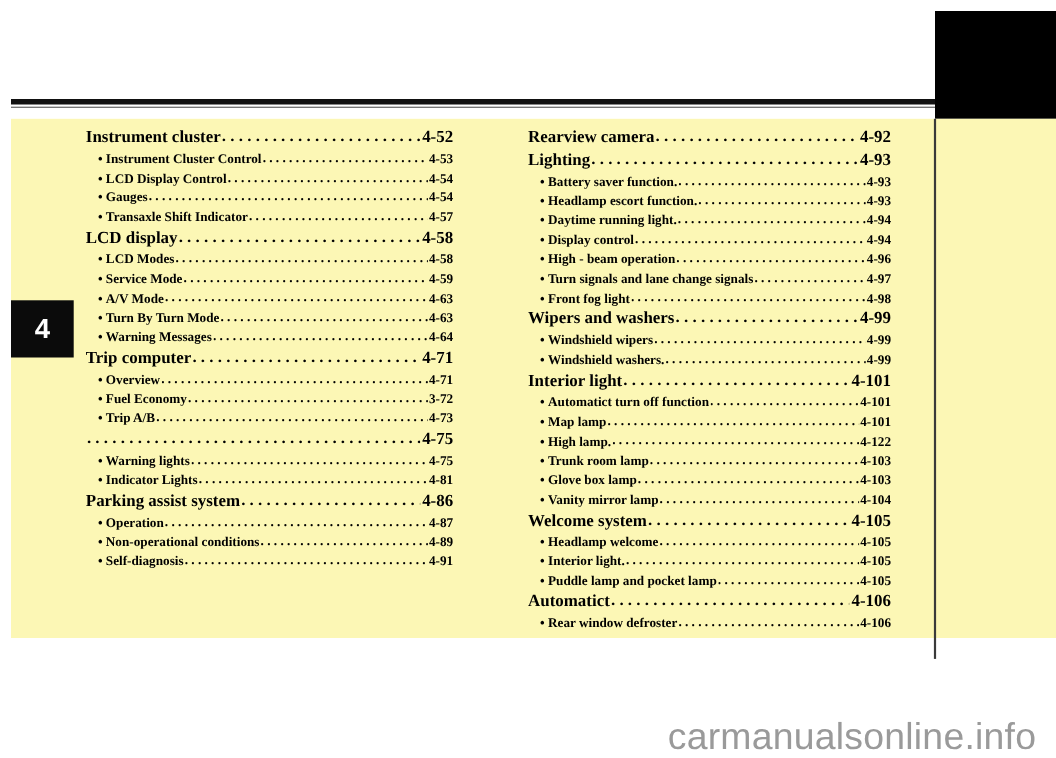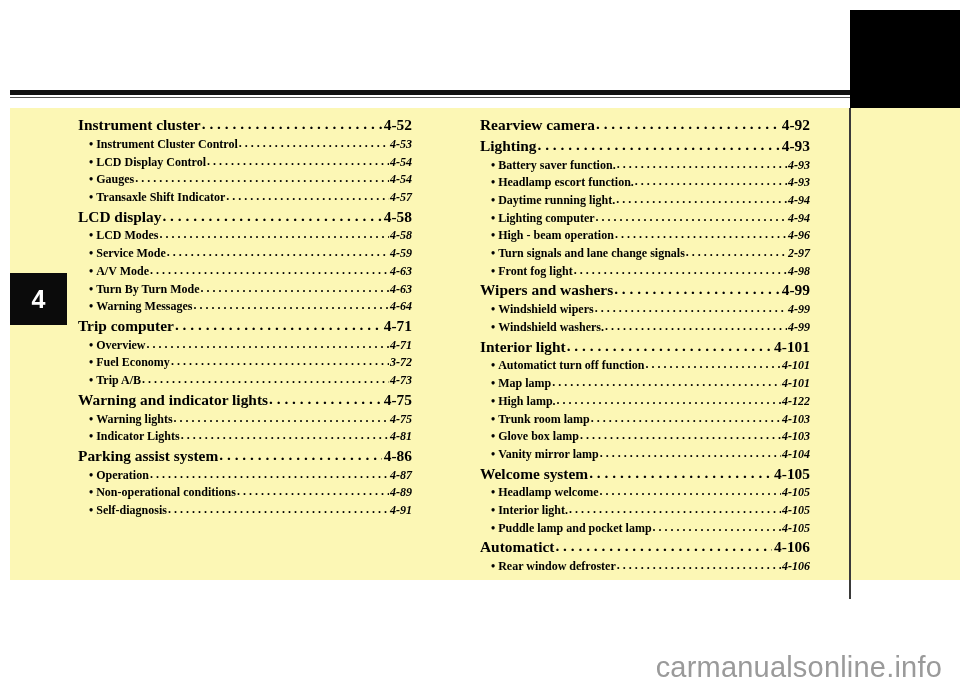--- a/index.html
+++ b/index.html
@@ -138,31 +138,31 @@
     content: ". . . . . . . . . . . . . . . . . . . . . . . . . . . . . . . . . . . . . . . . . . . . . . . . . . . . . . . . . . . . . . . . . . . . . . . . . . . . . . . .";
     letter-spacing: 0;
   }
   .toc-entry.level1 .toc-leader { position: relative; top: -1px; }
   .toc-entry.level2 .toc-leader { position: relative; top: -1px; }
 
   .toc-page { flex: 0 0 auto; }
 
   
   .toc-entry.level1 .toc-page { margin-left: 1px; }
-  .toc-entry.level2 .toc-page { margin-left: 0; font-style: italic; }
+  .toc-entry.level2 .toc-page { margin-left: 0; }
 
   
   .watermark {
     position: absolute;
     left: 0;
     top: 651px;
     width: 942px;
     text-align: right;
     font-family: "Liberation Sans", "DejaVu Sans", sans-serif;
-    font-size: 29px;
+    font-size: 34px;
     color: #9a9a9a;
     letter-spacing: 0.2px;
   }
 </style>
 </head>
 <body>
 
 <div id="page">
 
   <div class="top-rule"></div>
@@ -249,21 +249,20 @@
           <span class="toc-label">Fuel Economy</span>
           <span class="toc-leader"></span>
           <span class="toc-page">3-72</span>
         </div>
         <div class="toc-entry level2">
           <span class="toc-label">Trip A/B</span>
           <span class="toc-leader"></span>
           <span class="toc-page">4-73</span>
         </div>
         <div class="toc-entry level1">
-          <span class="toc-label">Warning and indicator lights</span>
           <span class="toc-leader"></span>
           <span class="toc-page">4-75</span>
         </div>
         <div class="toc-entry level2">
           <span class="toc-label">Warning lights</span>
           <span class="toc-leader"></span>
           <span class="toc-page">4-75</span>
         </div>
         <div class="toc-entry level2">
           <span class="toc-label">Indicator Lights</span>
@@ -311,33 +310,33 @@
           <span class="toc-label">Headlamp escort function.</span>
           <span class="toc-leader"></span>
           <span class="toc-page">4-93</span>
         </div>
         <div class="toc-entry level2">
           <span class="toc-label">Daytime running light.</span>
           <span class="toc-leader"></span>
           <span class="toc-page">4-94</span>
         </div>
         <div class="toc-entry level2">
-          <span class="toc-label">Lighting computer</span>
+          <span class="toc-label">Display control</span>
           <span class="toc-leader"></span>
           <span class="toc-page">4-94</span>
         </div>
         <div class="toc-entry level2">
           <span class="toc-label">High - beam operation</span>
           <span class="toc-leader"></span>
           <span class="toc-page">4-96</span>
         </div>
         <div class="toc-entry level2">
           <span class="toc-label">Turn signals and lane change signals</span>
           <span class="toc-leader"></span>
-          <span class="toc-page">2-97</span>
+          <span class="toc-page">4-97</span>
         </div>
         <div class="toc-entry level2">
           <span class="toc-label">Front fog light</span>
           <span class="toc-leader"></span>
           <span class="toc-page">4-98</span>
         </div>
         <div class="toc-entry level1">
           <span class="toc-label">Wipers and washers</span>
           <span class="toc-leader"></span>
           <span class="toc-page">4-99</span>

